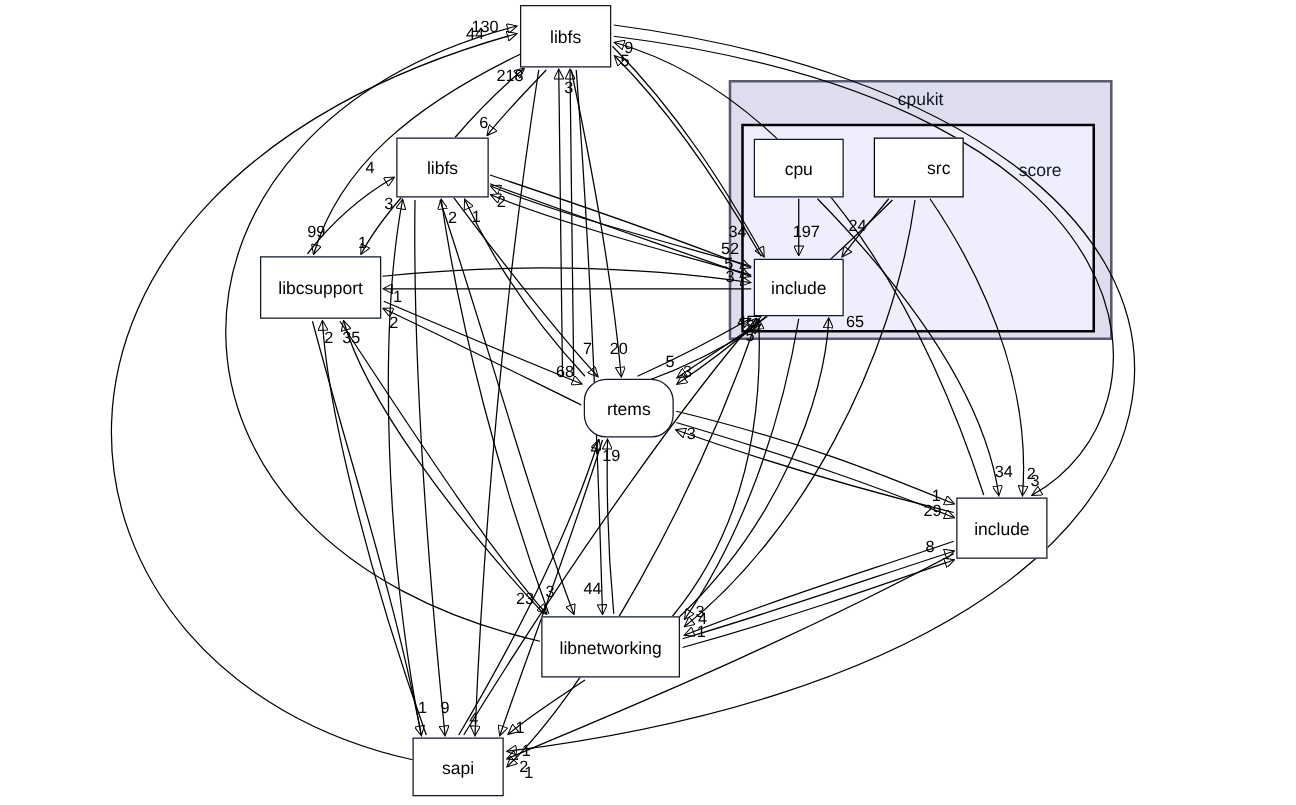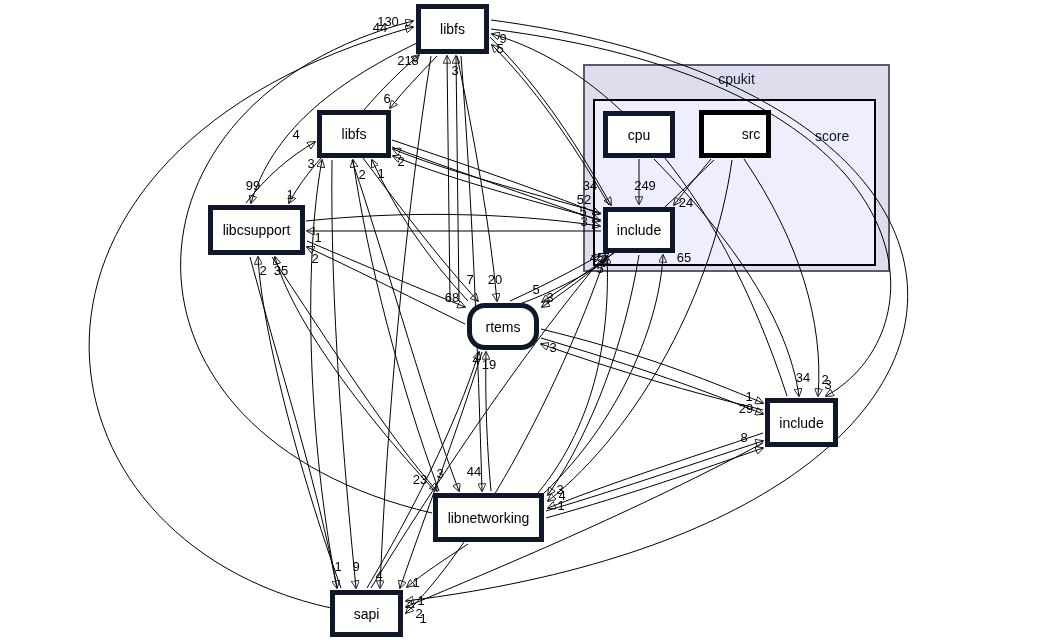--- a/index.html
+++ b/index.html
@@ -14,21 +14,21 @@
   .cluster-outer{border:2px solid #5a5a6e;}
   .cluster-inner{border:2px solid #000000;}
   .cluster-label{
     position:absolute;font-size:14px;color:#0f172a;z-index:1;
     white-space:nowrap;
   }
   #edge-svg{position:absolute;left:0;top:0;z-index:2;}
   #edge-svg path{fill:none;stroke:#000;stroke-width:1px;}
   .node{
     position:absolute;z-index:3;box-sizing:border-box;
-    background:#ffffff;border:5px solid #0f172a;
+    background:#ffffff;border:1px solid #0f172a;
     display:flex;align-items:center;justify-content:center;
     font-size:14px;color:#000;cursor:pointer;
   }
   .node.plain{border-color:#000000;padding-left:32px;}
   #label-layer{position:absolute;left:0;top:0;width:100%;height:100%;z-index:4;pointer-events:none;}
   .edge-label{
     position:absolute;transform:translate(-50%,-50%);
     font-size:13px;color:#000;white-space:nowrap;
   }
 </style>
@@ -148,22 +148,22 @@
       <span class="edge-label" style="left: 281px; top: 270px;">35</span>
       <span class="edge-label" style="left: 470px; top: 279px;">7</span>
       <span class="edge-label" style="left: 495px; top: 279px;">20</span>
       <span class="edge-label" style="left: 452px; top: 297px;">68</span>
       <span class="edge-label" style="left: 536px; top: 289px;">5</span>
       <span class="edge-label" style="left: 550px; top: 297px;">3</span>
       <span class="edge-label" style="left: 597px; top: 257px;">45</span>
       <span class="edge-label" style="left: 606px; top: 257px;">7</span>
       <span class="edge-label" style="left: 684px; top: 257px;">65</span>
       <span class="edge-label" style="left: 600px; top: 268px;">5</span>
-      <span class="edge-label" style="left: 645px; top: 185px;">249</span>
-      <span class="edge-label" style="left: 686px; top: 202px;">24</span>
+      <span class="edge-label" style="left: 645px; top: 185px;">197</span>
+      <span class="edge-label" style="left: 686px; top: 180px;">24</span>
       <span class="edge-label" style="left: 590px; top: 185px;">34</span>
       <span class="edge-label" style="left: 584px; top: 199px;">52</span>
       <span class="edge-label" style="left: 583px; top: 211px;">5</span>
       <span class="edge-label" style="left: 584px; top: 221px;">3</span>
       <span class="edge-label" style="left: 803px; top: 377px;">34</span>
       <span class="edge-label" style="left: 828px; top: 384px;">3</span>
       <span class="edge-label" style="left: 825px; top: 379px;">2</span>
       <span class="edge-label" style="left: 749px; top: 396px;">1</span>
       <span class="edge-label" style="left: 746px; top: 408px;">29</span>
       <span class="edge-label" style="left: 744px; top: 437px;">8</span>

